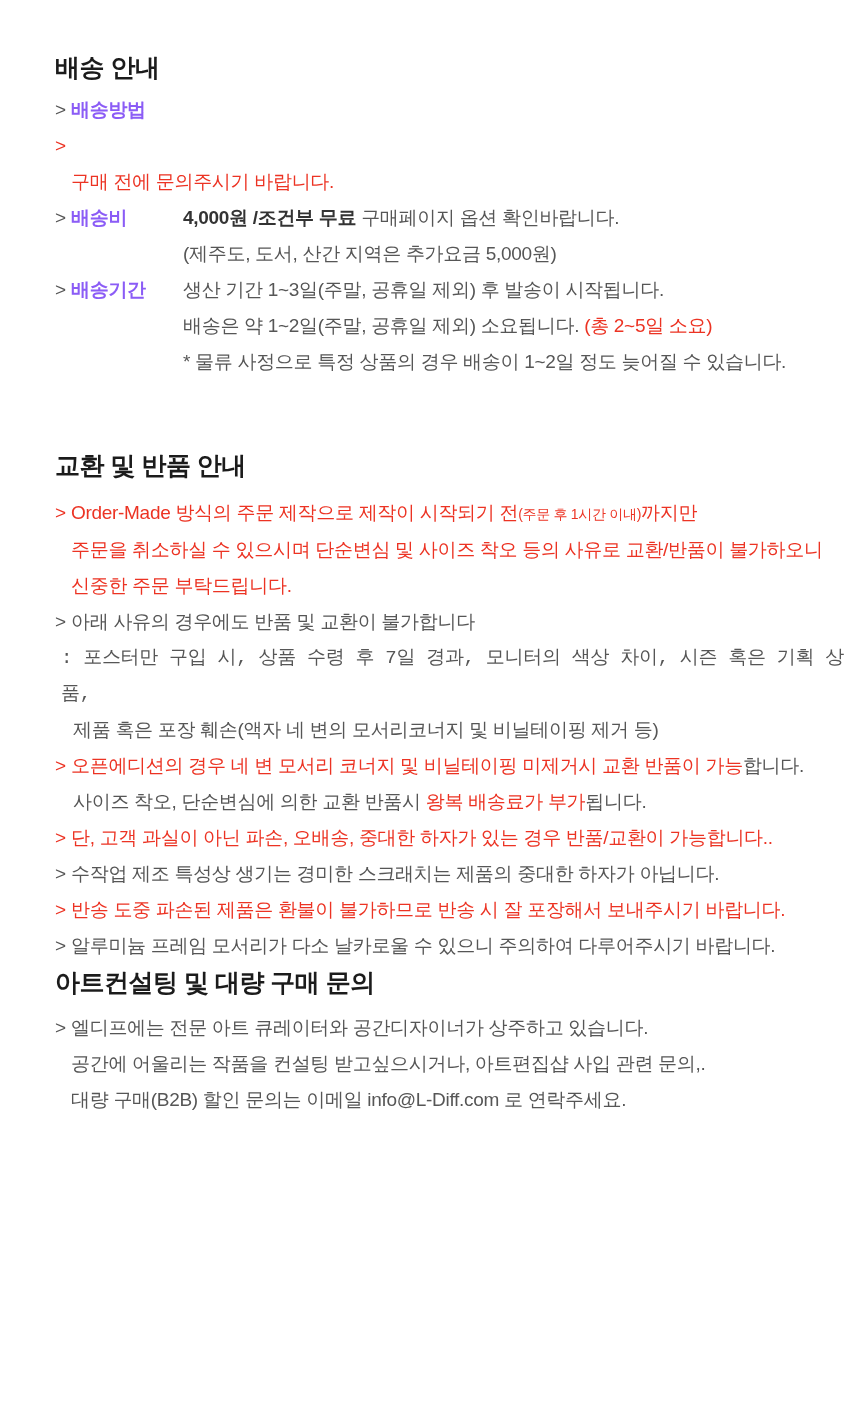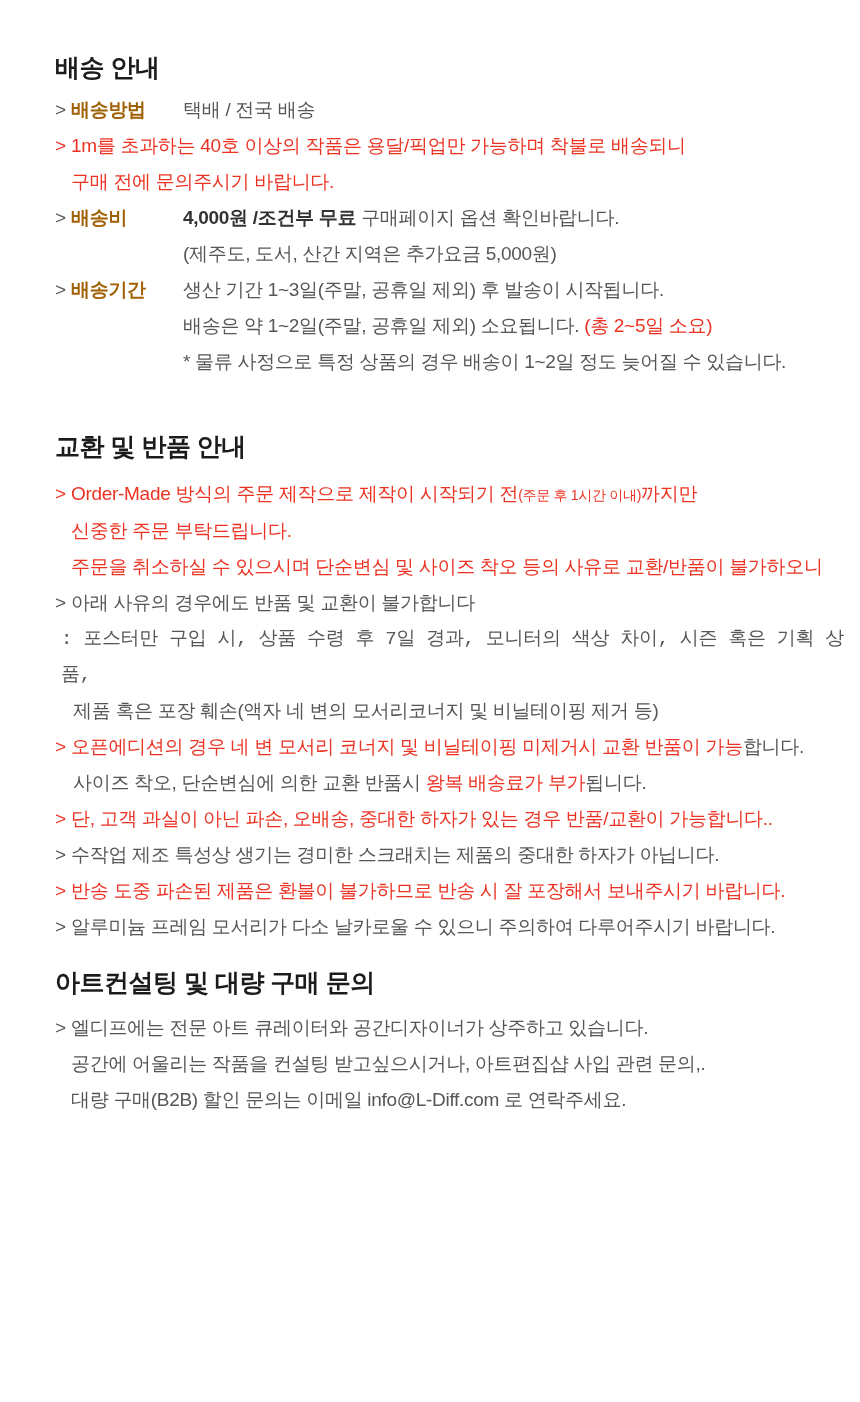--- a/index.html
+++ b/index.html
@@ -12,32 +12,32 @@
   .page { position:relative; width:860px; height:1144px; overflow:hidden; background:#fff; }
 
   .sec { position:absolute; left:55px; }
   .sec-title {
     font-size:25px; line-height:34px; font-weight:700;
     color:#1b1b1b; letter-spacing:-0.5px;
   }
   .lines { font-size:19px; line-height:36px; letter-spacing:-0.3px; }
   .row { display:flex; align-items:flex-start; }
   .bullet { width:16px; flex:0 0 16px; }
-  .label { width:112px; flex:0 0 112px; font-weight:700; color:#a16207; }
+  .label { width:112px; flex:0 0 112px; font-weight:700; color:#8b5cf6; }
   .value { flex:1 1 auto; }
   .red { color:#ec3323; }
   .bold-dark { font-weight:700; color:#333333; }
   .small { font-size:14px; }
   .indent { padding-left:16px; }
   .indent-sm { padding-left:6px;font-family:Liberation Mono, monospace; }
   .indent-lg { padding-left:18px; }
 
   #sec-shipping { top:50px; }
   #sec-shipping .lines { margin-top:8px; }
-  #sec-returns { top:429px; }
+  #sec-returns { top:448px; }
   #sec-returns .lines { margin-top:13px; }
   #sec-consulting { top:965px; }
   #sec-consulting .lines { margin-top:11px; }
 
   
   #logo { position:absolute; top:1179px; left:356px; width:148px; height:74px; }
   #logo .pc { position:absolute; background:#231815; }
   #logo .a-bar   { left:0;   top:0;  width:19px; height:74px; }
   #logo .a-foot  { left:0;   top:60px; width:42px; height:14px; }
   #logo .b-outline { position:absolute; left:27px; top:0; width:20px; height:28px;
@@ -60,26 +60,24 @@
 
 <div class="page">
 
   <div class="sec" id="sec-shipping">
     <div class="sec-title">배송 안내</div>
     <div class="lines">
 
       <div class="row">
         <span class="bullet">&gt;</span>
         <span class="label">배송방법</span>
-        <span class="value">택배 / 전국 배송</span>
       </div>
 
       <div class="row red">
         <span class="bullet">&gt;</span>
-        <span>1m를 초과하는 40호 이상의 작품은 용달/픽업만 가능하며 착불로 배송되니</span>
       </div>
       <div class="indent red">구매 전에 문의주시기 바랍니다.</div>
 
       <div class="row">
         <span class="bullet">&gt;</span>
         <span class="label">배송비</span>
         <span class="value">
           <span><span class="bold-dark">4,000원 /조건부 무료</span><span> 구매페이지 옵션 확인바랍니다.</span></span>
           <span style="display:block">(제주도, 도서, 산간 지역은 추가요금 5,000원)</span>
         </span>
@@ -99,22 +97,22 @@
   </div>
 
   <div class="sec" id="sec-returns">
     <div class="sec-title">교환 및 반품 안내</div>
     <div class="lines">
 
       <div class="row red">
         <span class="bullet">&gt;</span>
         <span><span>Order-Made 방식의 주문 제작으로 제작이 시작되기 전</span><span class="small">(주문 후 1시간 이내)</span><span>까지만</span></span>
       </div>
+      <div class="indent red">주문을 취소하실 수 있으시며 단순변심 및 사이즈 착오 등의 사유로 교환/반품이 불가하오니</div>
       <div class="indent red">신중한 주문 부탁드립니다.</div>
-      <div class="indent red">주문을 취소하실 수 있으시며 단순변심 및 사이즈 착오 등의 사유로 교환/반품이 불가하오니</div>
 
       <div class="row">
         <span class="bullet">&gt;</span>
         <span>아래 사유의 경우에도 반품 및 교환이 불가합니다</span>
       </div>
       <div class="indent-sm">: 포스터만 구입 시, 상품 수령 후 7일 경과, 모니터의 색상 차이, 시즌 혹은 기획 상품,</div>
       <div class="indent-lg">제품 혹은 포장 훼손(액자 네 변의 모서리코너지 및 비닐테이핑 제거 등)</div>
 
       <div class="row">
         <span class="bullet red">&gt;</span>

